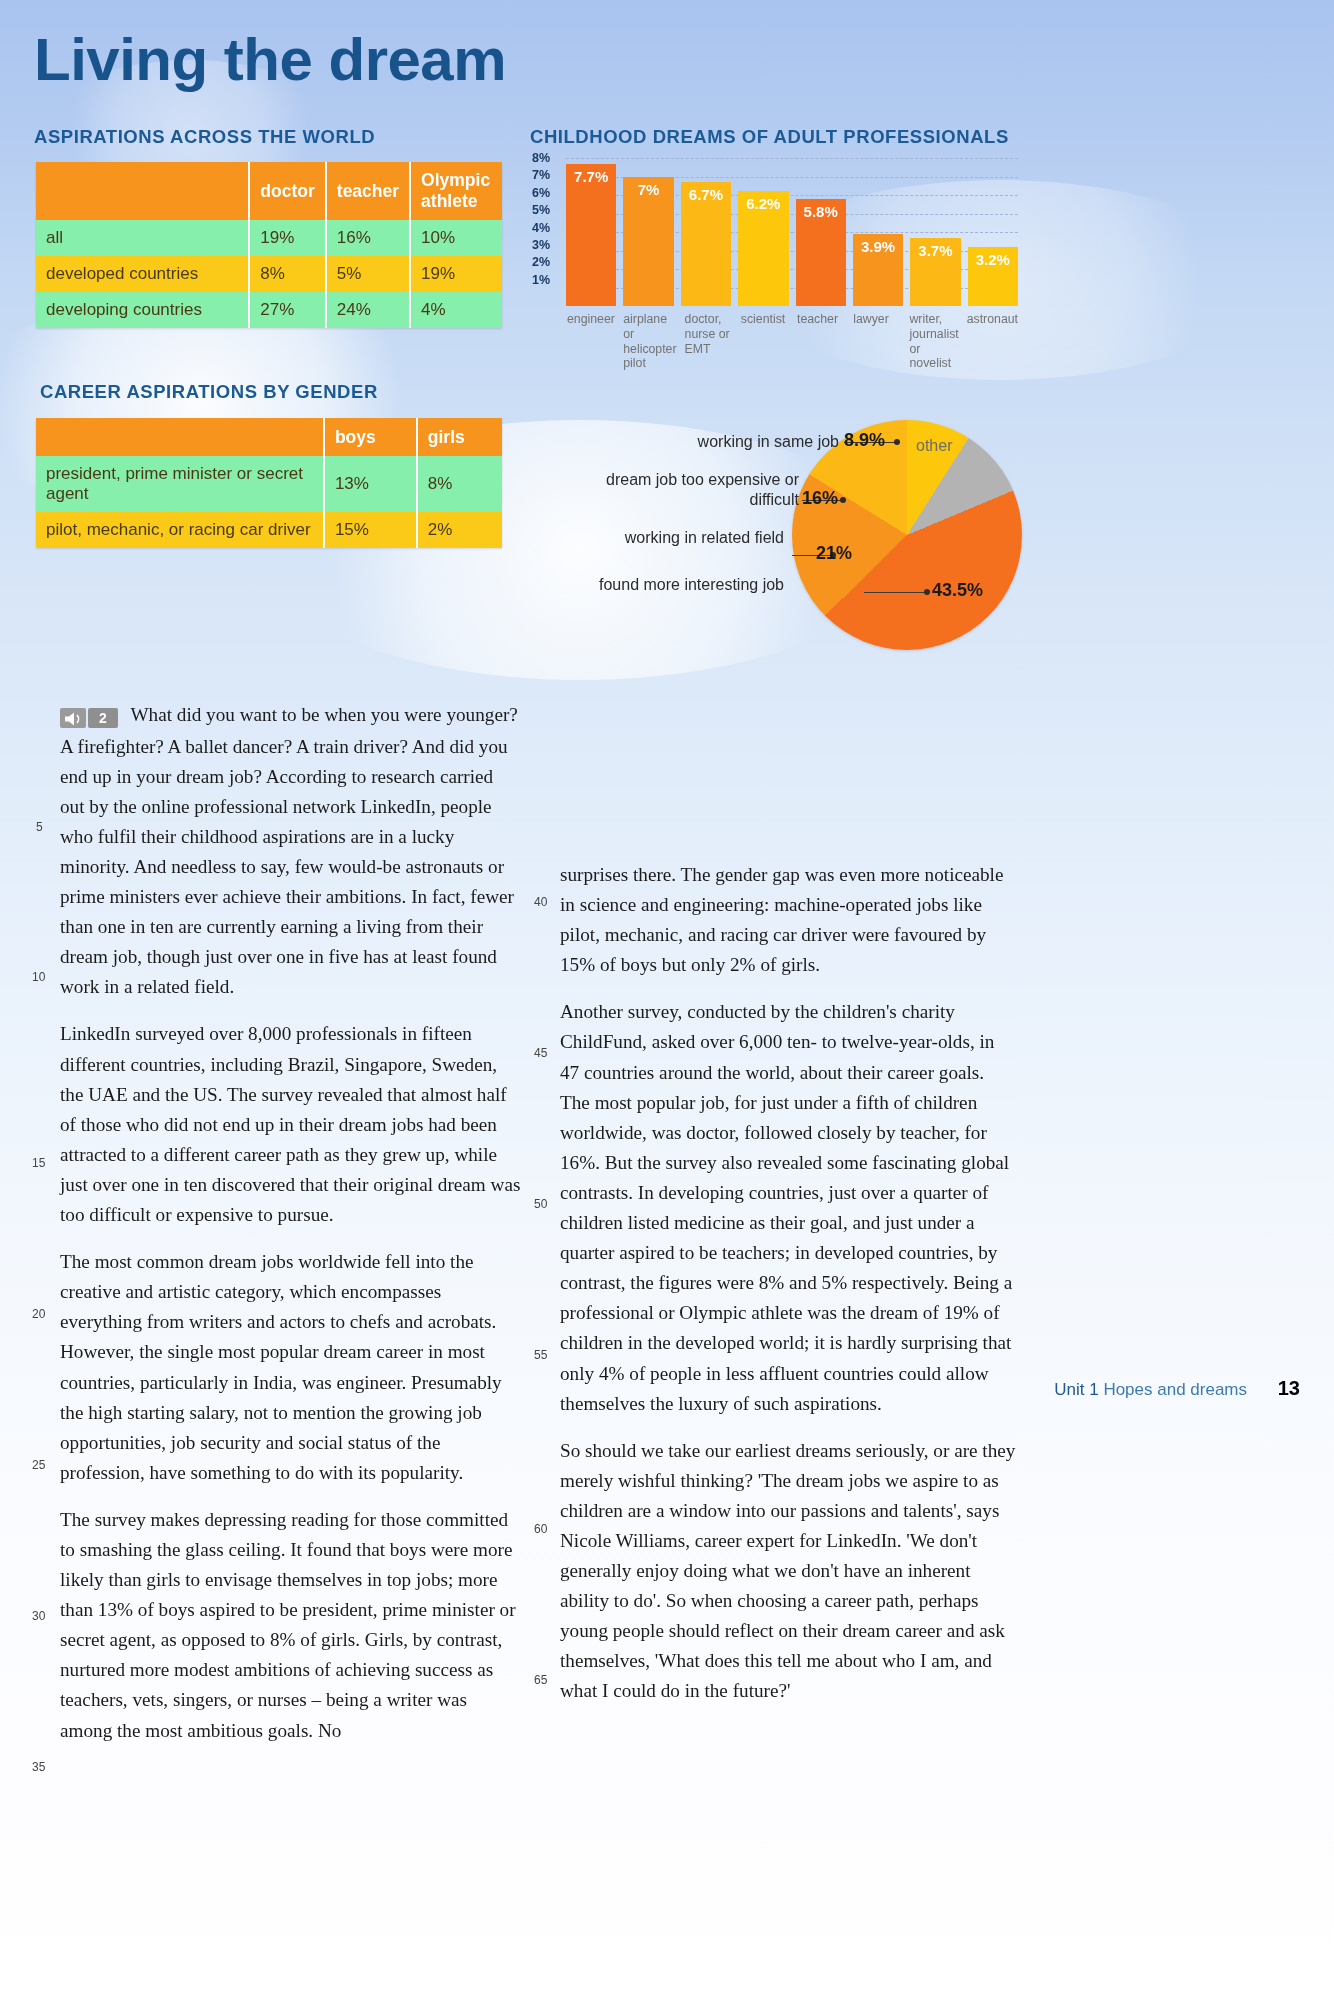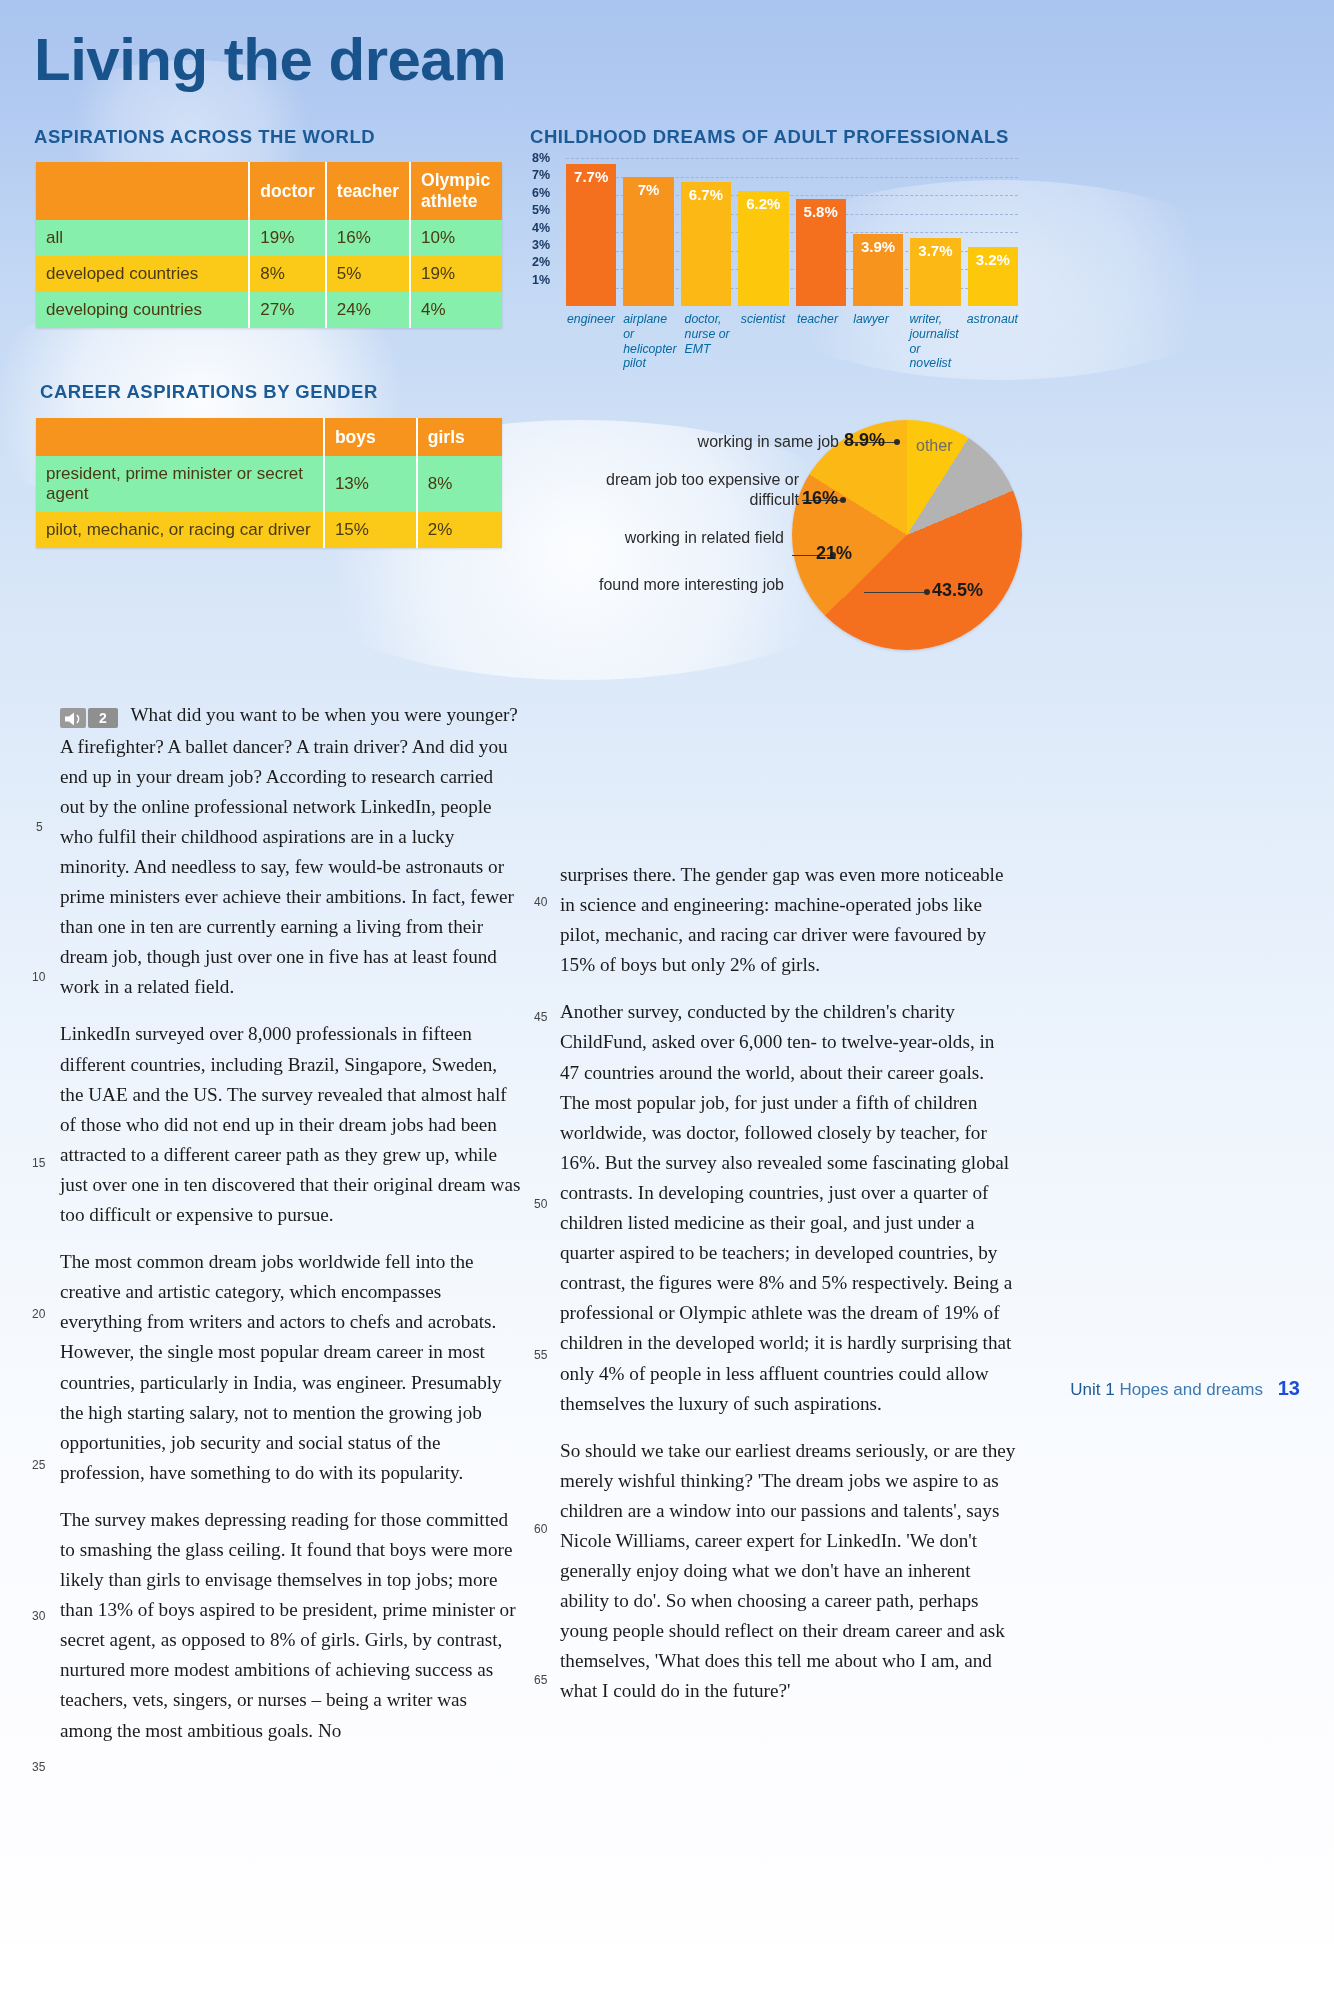--- a/index.html
+++ b/index.html
@@ -94,22 +94,22 @@
              display: flex; align-items: flex-end; gap: 7px; }
   .bc-bar { position: relative; flex: 1; display: flex; justify-content: center; }
   .bc-bar .fill { width: 100%; position: relative; }
   .bc-bar .vlabel {
     position: absolute; top: 4px; left: 0; right: 0;
     text-align: center; color: #ffffff;
     font-size: 15px; font-weight: bold;
   }
   .bc-labels { display: flex; gap: 7px; margin-left: 34px; margin-top: 6px; }
   .bc-labels div {
-    flex: 1; font-size: 12.3px; color: #0369a1;
-    line-height: 1.2; text-align: left; padding-left: 1px; font-style: italic;
+    flex: 1; font-size: 12.3px; color: #737373;
+    line-height: 1.2; text-align: left; padding-left: 1px;
   }
 
   
   .pie-area { position: relative; }
   .pie {
     position: absolute;
     width: 230px; height: 230px; border-radius: 50%;
     box-shadow: 0 1px 3px rgba(0,0,0,0.14);
   }
   .pie-cb { position: absolute; font-size: 16px; color: #2b2b2b; line-height: 1.25; }
@@ -153,21 +153,21 @@
     font-family: "Liberation Sans", sans-serif;
   }
 
   
   .footer {
     position: absolute; right: 34px; bottom: 28px;
     font-size: 17px; color: #1c5a96;
   }
   .footer .unit { font-weight: normal; }
   .footer .ttl { color: #3c7ab5; }
-  .footer .pg { font-weight: bold; font-size: 20px; color: #1d4ed8; margin-left: 10px; }
+  .footer .pg { font-weight: bold; font-size: 20px; color: #000000; margin-left: 26px; }
 </style>
 </head>
 <body>
 
 <div class="page">
 
   <div class="cloud" style="left:-60px; top:300px; width:520px; height:210px;"></div>
   <div class="cloud" style="left:260px; top:420px; width:640px; height:260px;"></div>
   <div class="cloud" style="left:740px; top:180px; width:520px; height:200px; opacity:.5;"></div>
   <div class="cloud" style="left:40px; top:60px; width:300px; height:140px; opacity:.45;"></div>
@@ -377,21 +377,21 @@
   </div>
 
   <div class="body-col" style="left:560px; top:860px; width:456px;">
     <p>surprises there. The gender gap was even more noticeable in science and engineering: machine-operated jobs like pilot, mechanic, and racing car driver were favoured by 15% of boys but only 2% of girls.</p>
     <p>Another survey, conducted by the children's charity ChildFund, asked over 6,000 ten- to twelve-year-olds, in 47 countries around the world, about their career goals. The most popular job, for just under a fifth of children worldwide, was doctor, followed closely by teacher, for 16%. But the survey also revealed some fascinating global contrasts. In developing countries, just over a quarter of children listed medicine as their goal, and just under a quarter aspired to be teachers; in developed countries, by contrast, the figures were 8% and 5% respectively. Being a professional or Olympic athlete was the dream of 19% of children in the developed world; it is hardly surprising that only 4% of people in less affluent countries could allow themselves the luxury of such aspirations.</p>
     <p>So should we take our earliest dreams seriously, or are they merely wishful thinking? 'The dream jobs we aspire to as children are a window into our passions and talents', says Nicole Williams, career expert for LinkedIn. 'We don't generally enjoy doing what we don't have an inherent ability to do'. So when choosing a career path, perhaps young people should reflect on their dream career and ask themselves, 'What does this tell me about who I am, and what I could do in the future?'</p>
   </div>
 
   <div>
     <div class="lnum" style="left:534px; top:895px;">40</div>
-    <div class="lnum" style="left:534px; top:1010px;">45</div>
+    <div class="lnum" style="left:534px; top:1046px;">45</div>
     <div class="lnum" style="left:534px; top:1197px;">50</div>
     <div class="lnum" style="left:534px; top:1348px;">55</div>
     <div class="lnum" style="left:534px; top:1522px;">60</div>
     <div class="lnum" style="left:534px; top:1673px;">65</div>
   </div>
 
   <div class="footer">
     <span class="unit">Unit 1</span>
     <span class="ttl">Hopes and dreams</span>
     <span class="pg">13</span>

